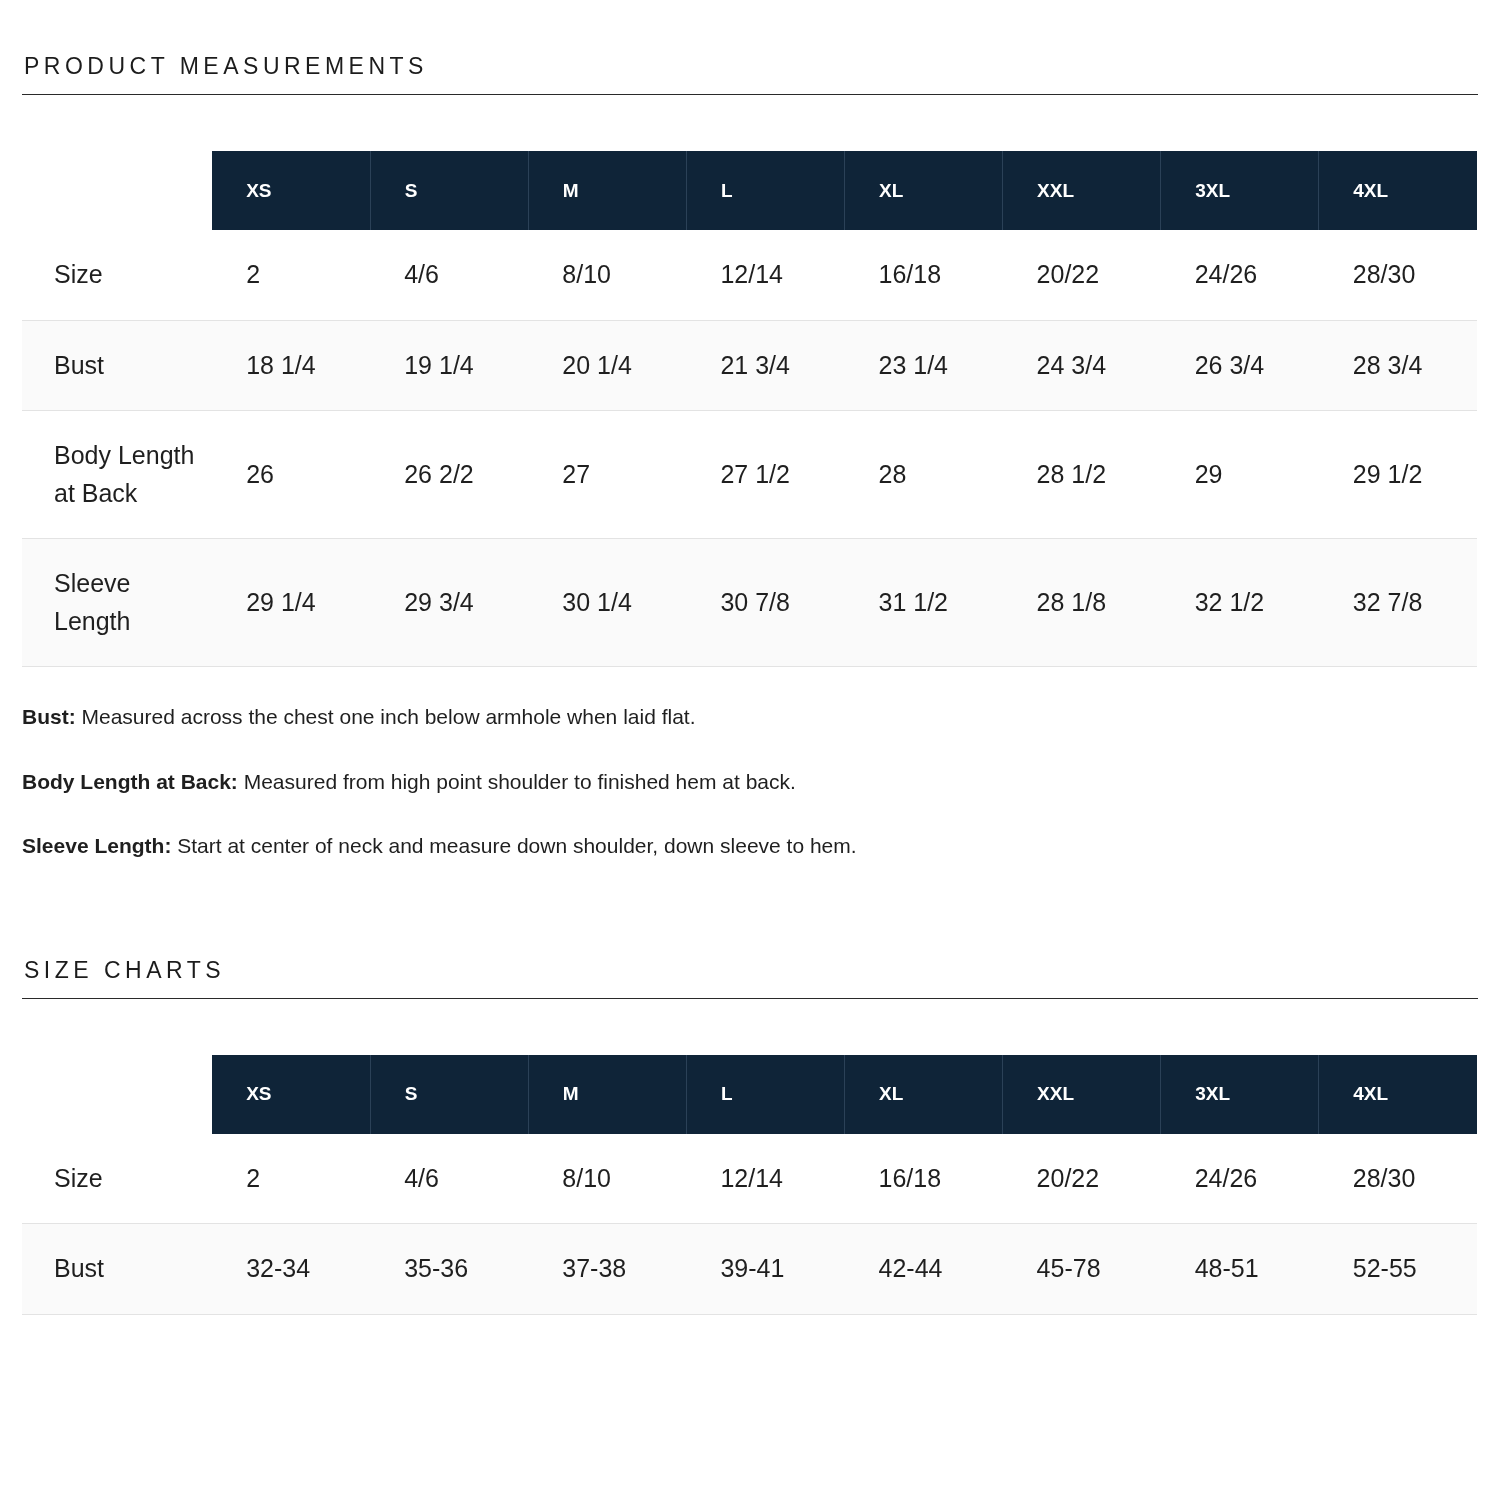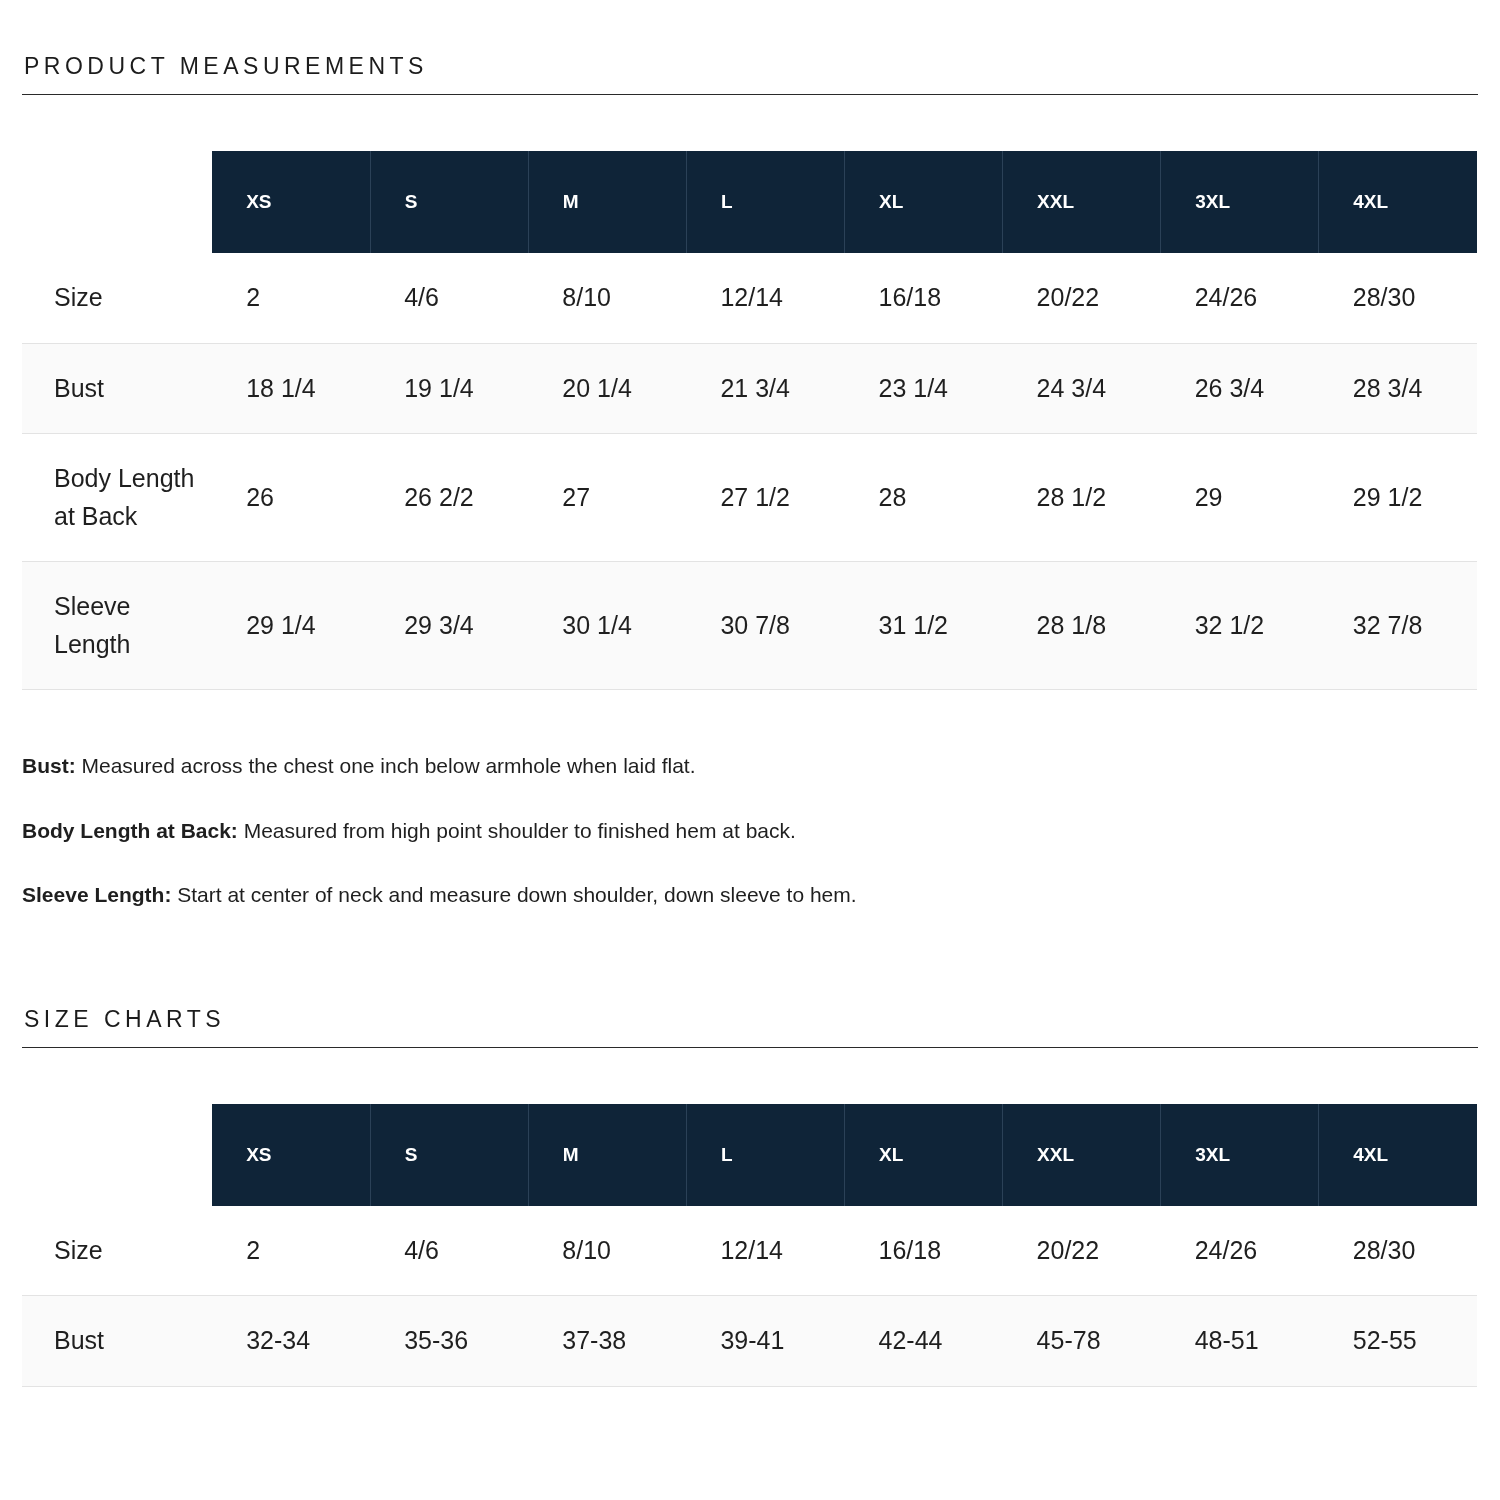--- a/index.html
+++ b/index.html
@@ -41,21 +41,21 @@
   }
   table.size-table col.label-col { width: 190px; }
   table.size-table col.data-col  { width: 158px; }
 
   table.size-table thead th {
     background: #0f2438;
     color: #ffffff;
     font-size: 19px;
     font-weight: bold;
     text-align: left;
-    height: 102px;
+    height: 79px;
     vertical-align: middle;
     padding: 0 0 0 34px;
     border-right: 1px solid #2b4157;
   }
   table.size-table thead th.corner {
     background: #ffffff;
     border-right: none;
   }
   table.size-table thead th.last {
     border-right: none;
@@ -71,21 +71,21 @@
   }
   table.size-table tbody td.row-label {
     padding-left: 32px;
   }
   table.size-table tbody tr.alt td {
     background: #fafafa;
   }
 
   
   .notes {
-    margin-top: 60px;
+    margin-top: 34px;
   }
   .note {
     font-size: 21px;
     line-height: 1.5;
     color: #1f1f1f;
     margin: 0 0 33px 0;
   }
   .note b { font-weight: bold; }
 
   .spacer-lg { height: 62px; }

